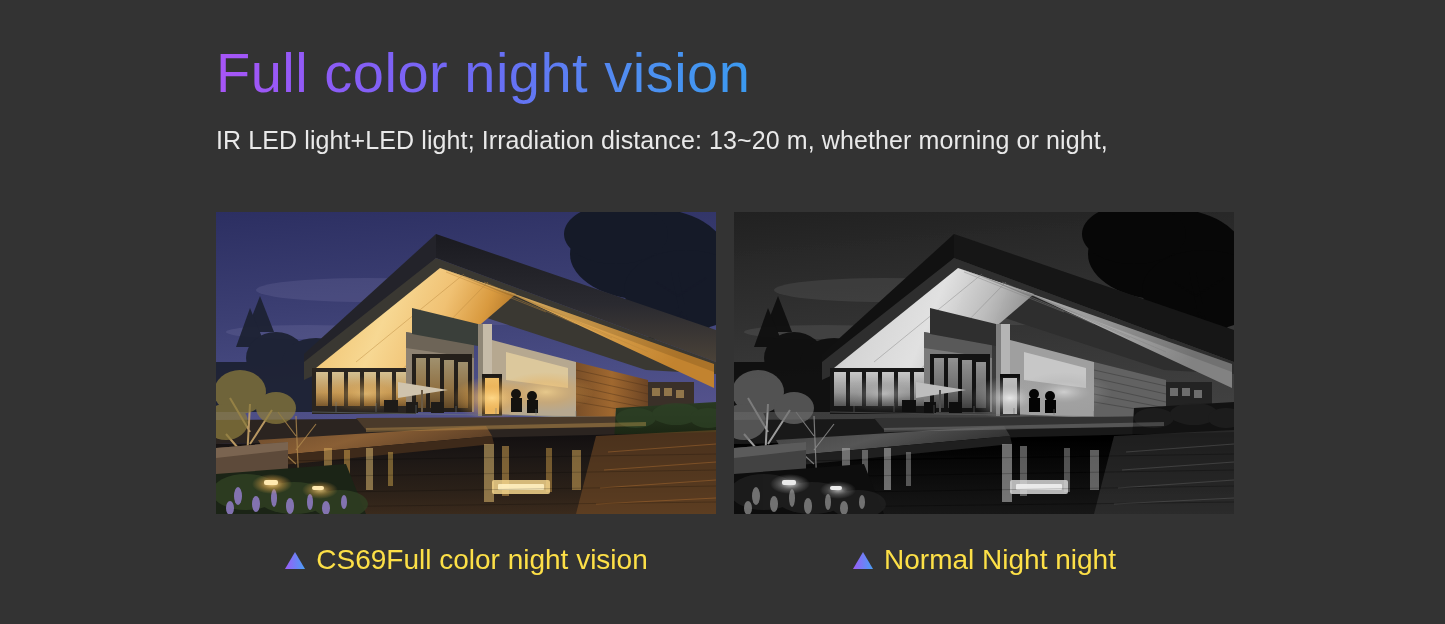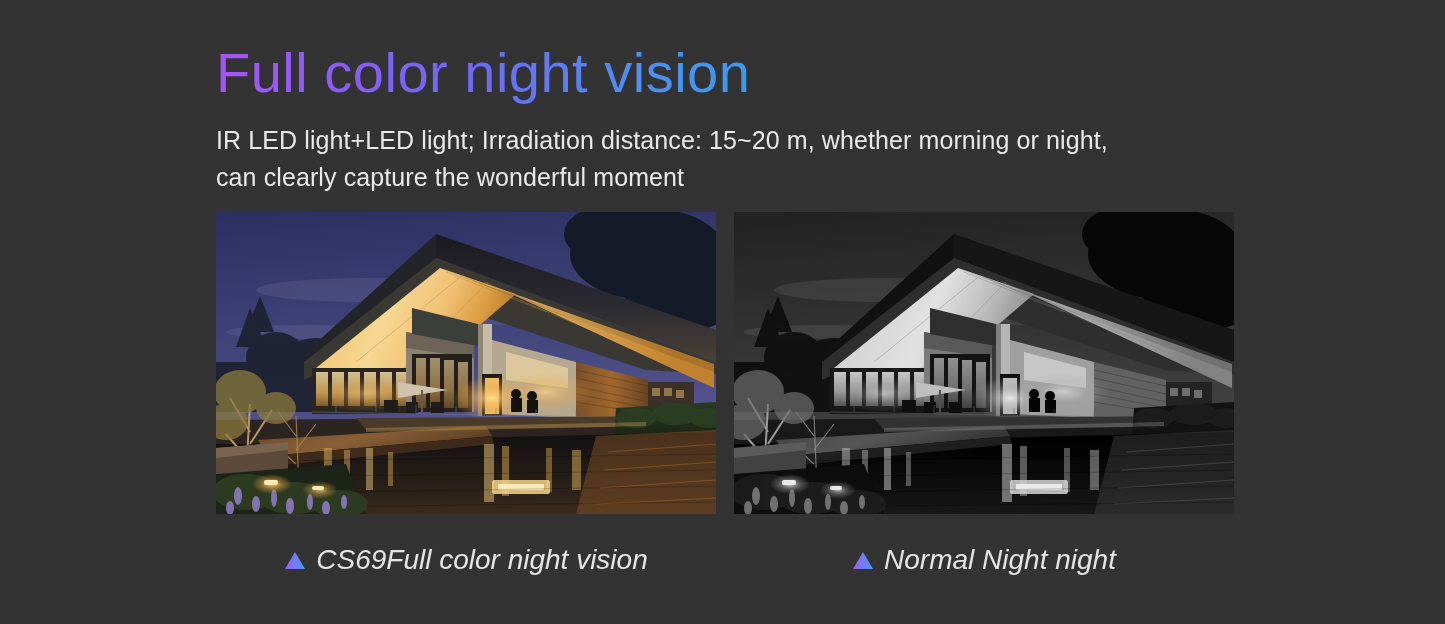--- a/index.html
+++ b/index.html
@@ -34,37 +34,36 @@
   .photo-wrap.left  { left:0; }
   .photo-wrap.right { left:518px; }
   .photo-wrap svg { display:block; width:500px; height:302px; }
   .gray { filter:grayscale(1) contrast(1.12) brightness(0.92); }
 
   
   .captions { position:absolute; left:216px; top:534px; width:1016px; height:52px; }
   .caption {
     position:absolute; top:0; height:52px;
     display:flex; align-items:center; gap:10px;
-    font-size:28px; font-weight:300; color:#e5e5e5; white-space:nowrap;font-style:italic;
+    font-size:28px; font-weight:300; color:#fde047; white-space:nowrap;
   }
   .caption.left  { left:0;     width:500px; justify-content:center; }
   .caption.right { left:518px; width:500px; justify-content:center; }
   .tri { width:22px; height:19px; flex:0 0 auto; display:block; }
   .cap-text { display:inline-block; }
 </style>
 </head>
 <body>
 
 <div class="page">
 
   <h1 class="title">Full color night vision</h1>
 
   <div class="subtitle">
-    <span style="display: block;">IR LED light+LED light; Irradiation distance: 15~20 m, whether morning or night,</span>
-    <span style="display: block;">can clearly capture the wonderful moment</span>
+    <span style="display: block;">IR LED light+LED light; Irradiation distance: 13~20 m, whether morning or night,</span>
   </div>
 
   <div class="photos">
 
     <div class="photo-wrap left">
       <svg viewBox="0 0 500 302" preserveAspectRatio="none" aria-hidden="true">
         <defs>
           <linearGradient id="sky" x1="0" y1="0" x2="0.15" y2="1">
             <stop offset="0%" stop-color="#2c2f62"></stop>
             <stop offset="35%" stop-color="#3c3f73"></stop>

